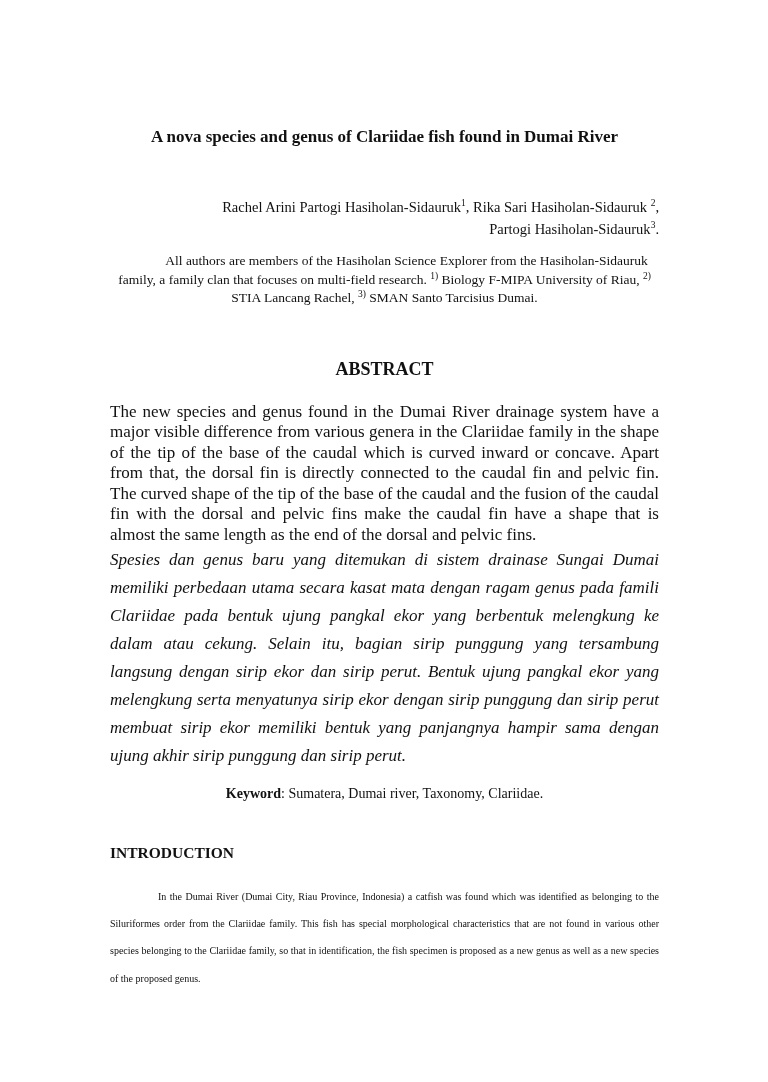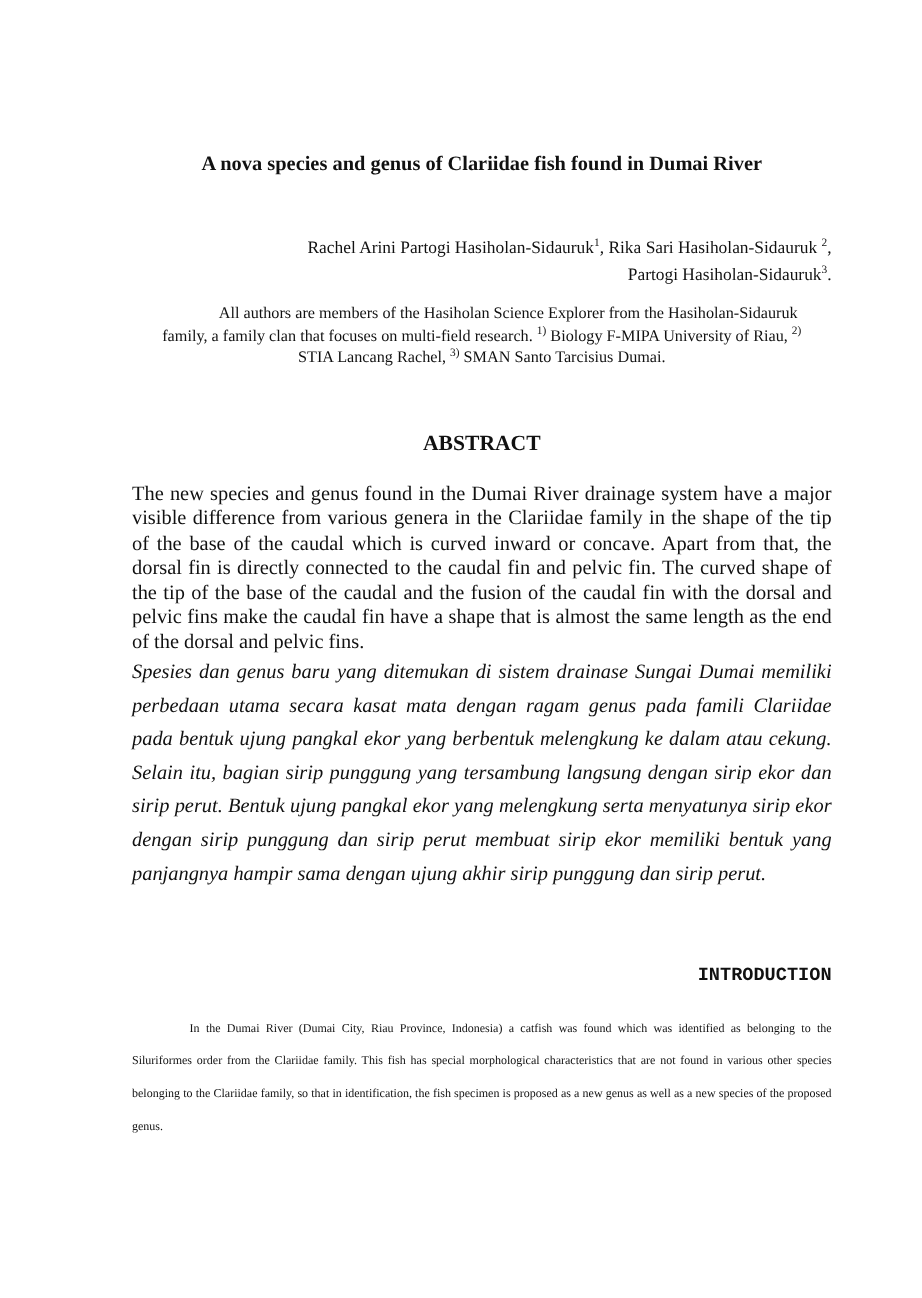--- a/index.html
+++ b/index.html
@@ -11,21 +11,21 @@
     width: 768px;
     height: 1082px;
     font-family: "Liberation Serif", "DejaVu Serif", serif;
     color: #111111;
     overflow: hidden;
   }
   .page {
     box-sizing: border-box;
     width: 768px;
     height: 1082px;
-    padding: 125px 75px 40px 110px;
+    padding: 125px 109px 40px 110px;
     background: #ffffff;
   }
   .paper-title {
     text-align: center;
     font-weight: bold;
     font-size: 17px;
     line-height: 23px;
   }
   .authors {
     margin-top: 48px;
@@ -68,26 +68,25 @@
   .keyword-line {
     margin-top: 15px;
     text-align: center;
     font-size: 14px;
     line-height: 18px;
   }
   .keyword-label {
     font-weight: bold;
   }
   .intro-heading {
-    margin-top: 62px;
-    text-align: right;
+    margin-top: 40px;
+    text-align: left;
     font-weight: bold;
     font-size: 15.5px;
     line-height: 19px;
-    font-family: Liberation Mono, monospace;
   }
   .intro-para {
     margin-top: 21px;
     font-size: 10px;
     line-height: 27.3px;
     text-align: justify;
     text-indent: 48px;
   }
 </style>
 </head>
@@ -107,18 +106,21 @@
   <div class="affiliation">
     <span>All authors are members of the Hasiholan Science Explorer from the Hasiholan-Sidauruk family, a family clan that focuses on multi-field research. </span><sup>1)</sup><span> Biology F-MIPA University of Riau, </span><sup>2)</sup><span> STIA Lancang Rachel, </span><sup>3)</sup><span> SMAN Santo Tarcisius Dumai.</span>
   </div>
 
   <div class="abstract-heading">ABSTRACT</div>
 
   <div class="para abstract-en">The new species and genus found in the Dumai River drainage system have a major visible difference from various genera in the Clariidae family in the shape of the tip of the base of the caudal which is curved inward or concave. Apart from that, the dorsal fin is directly connected to the caudal fin and pelvic fin. The curved shape of the tip of the base of the caudal and the fusion of the caudal fin with the dorsal and pelvic fins make the caudal fin have a shape that is almost the same length as the end of the dorsal and pelvic fins.</div>
 
   <div class="para abstract-id">Spesies dan genus baru yang ditemukan di sistem drainase Sungai Dumai memiliki perbedaan utama secara kasat mata dengan ragam genus pada famili Clariidae pada bentuk ujung pangkal ekor yang berbentuk melengkung ke dalam atau cekung. Selain itu, bagian sirip punggung yang tersambung langsung dengan sirip ekor dan sirip perut. Bentuk ujung pangkal ekor yang melengkung serta menyatunya sirip ekor dengan sirip punggung dan sirip perut membuat sirip ekor memiliki bentuk yang panjangnya hampir sama dengan ujung akhir sirip punggung dan sirip perut.</div>
 
+  <div class="keyword-line">
+    <span class="keyword-label">Keyword</span><span>:  Sumatera, Dumai river, Taxonomy, Clariidae.</span>
+  </div>
 
   <div class="intro-heading">INTRODUCTION</div>
 
   <div class="intro-para">In the Dumai River (Dumai City, Riau Province, Indonesia) a catfish was found which was identified as belonging to the Siluriformes order from the Clariidae family. This fish has special morphological characteristics that are not found in various other species belonging to the Clariidae family, so that in identification, the fish specimen is proposed as a new genus as well as a new species of the proposed genus.</div>
 
 </div>
 
 </body></html>

